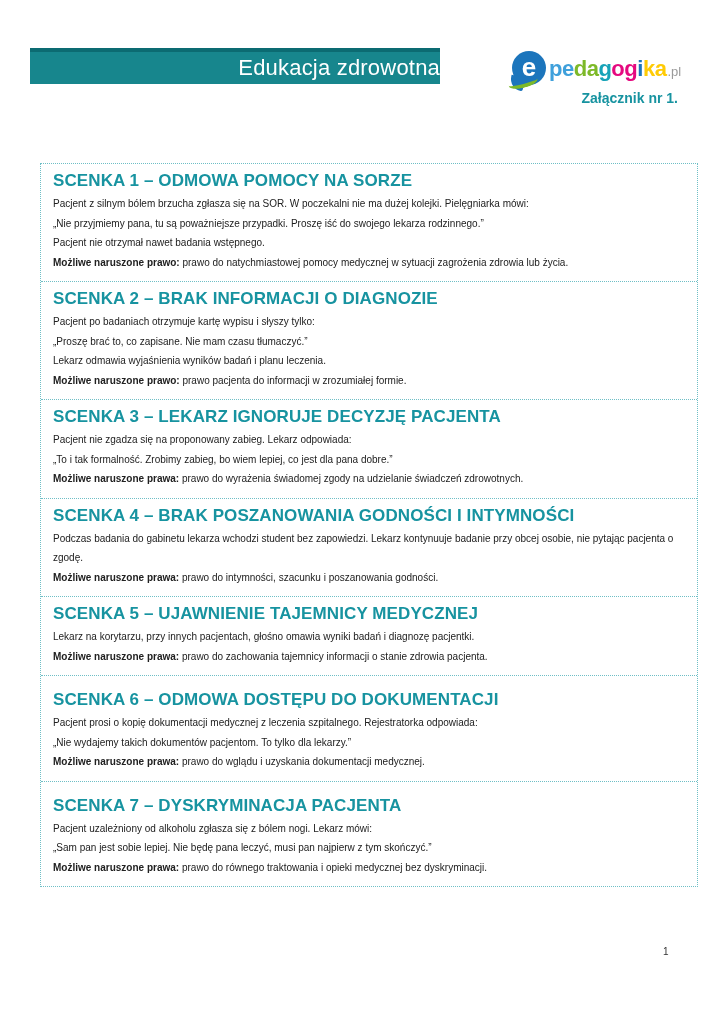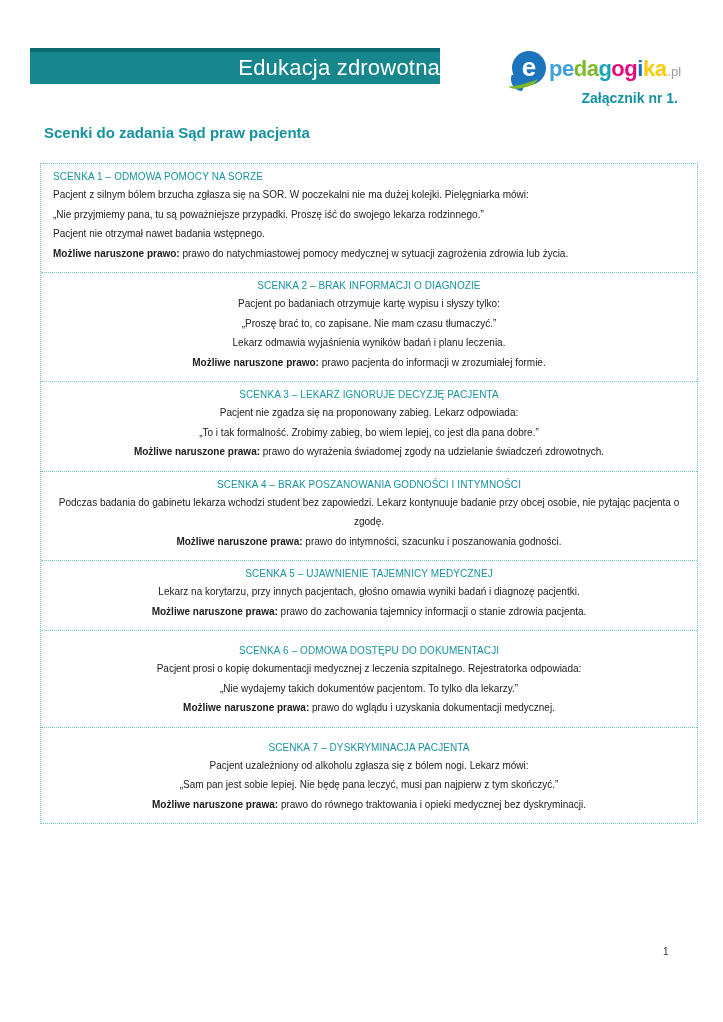--- a/index.html
+++ b/index.html
@@ -56,24 +56,24 @@
     position:absolute;left:44px;top:124px;
     color:var(--accent);font-weight:700;font-size:15px;
   }
 
   
   .scenki{
     position:absolute;left:40px;top:163px;width:658px;
     border:1px dotted var(--dot-border);background:#fff;
   }
   .scenka{padding:7px 12px 9px 12px;}
-  .scenka + .scenka{border-top:1px dotted var(--dot-border);text-align:center;}
+  .scenka + .scenka{border-top:1px dotted var(--dot-border);}
   .scenka.gap-lg{padding-top:14px;}
   .scenka-title{
-    color:var(--accent);font-weight:400;font-size:10px;
+    color:var(--accent);font-weight:700;font-size:17px;
     letter-spacing:.1px;margin-bottom:3px;
   }
   .para{font-size:10px;line-height:19.5px;color:var(--body-text);}
   .para b{font-weight:700;margin-top:48px;}
 
   
   .page-number{
     position:absolute;left:663px;top:946px;font-size:10px;color:#333;
   }
   .footer-note{
@@ -105,21 +105,20 @@
         <span style="color: rgb(229, 9, 127);">o</span>
         <span style="color: rgb(229, 9, 127);">g</span>
         <span style="color: rgb(28, 117, 188);">i</span>
         <span style="color: rgb(255, 203, 5);">k</span>
         <span style="color: rgb(255, 203, 5);">a</span>
         <span class="logo-suffix" style="color: rgb(155, 155, 155); margin-top: 8px;">.pl</span>
     </div>
   </div>
 
   <div class="attachment">Załącznik nr 1.</div>
-  <div class="subtitle">Scenki do zadania Sąd praw pacjenta</div>
 
   <div class="scenki">
 
     <div class="scenka">
       <div class="scenka-title">SCENKA 1 – ODMOWA POMOCY NA SORZE</div>
       <div class="para">Pacjent z silnym bólem brzucha zgłasza się na SOR. W poczekalni nie ma dużej kolejki. Pielęgniarka mówi:</div>
       <div class="para">„Nie przyjmiemy pana, tu są poważniejsze przypadki. Proszę iść do swojego lekarza rodzinnego.”</div>
       <div class="para">Pacjent nie otrzymał nawet badania wstępnego.</div>
       <div class="para">
         <b>Możliwe naruszone prawo:</b>

